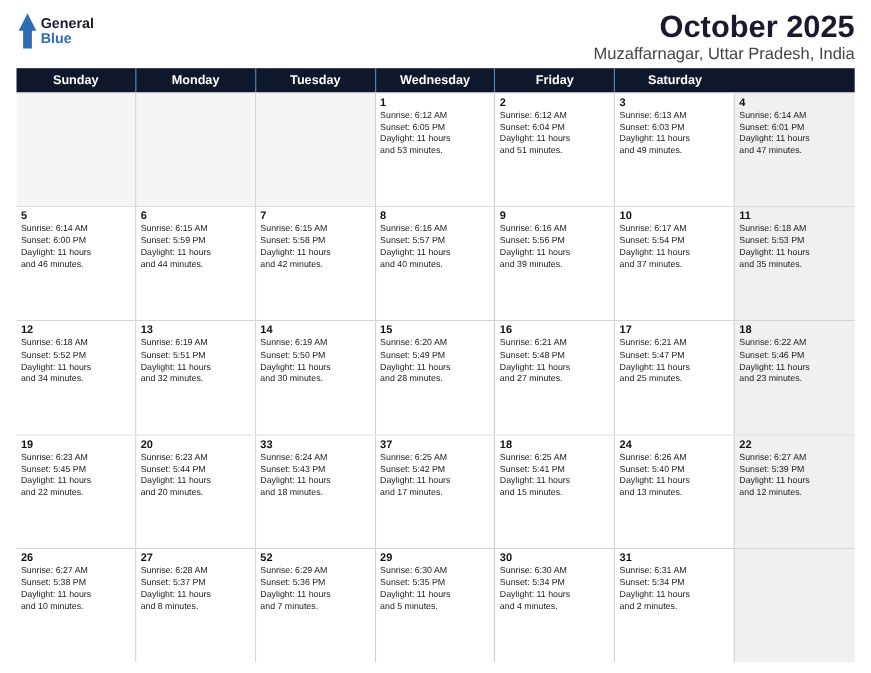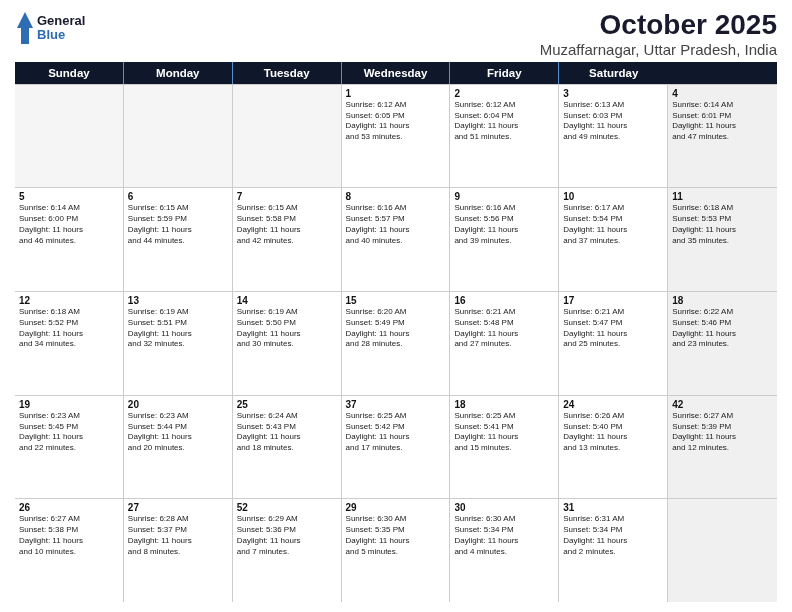--- a/index.html
+++ b/index.html
@@ -217,37 +217,37 @@
         <div class="cal-row">
           <div class="cal-cell">
             <div class="day-num">19</div>
             <div class="cell-text">Sunrise: 6:23 AM<br>Sunset: 5:45 PM<br>Daylight: 11 hours<br>and 22 minutes.</div>
           </div>
           <div class="cal-cell">
             <div class="day-num">20</div>
             <div class="cell-text">Sunrise: 6:23 AM<br>Sunset: 5:44 PM<br>Daylight: 11 hours<br>and 20 minutes.</div>
           </div>
           <div class="cal-cell">
-            <div class="day-num">25</div>
+            <div class="day-num">33</div>
             <div class="cell-text">Sunrise: 6:24 AM<br>Sunset: 5:43 PM<br>Daylight: 11 hours<br>and 18 minutes.</div>
           </div>
           <div class="cal-cell">
             <div class="day-num">37</div>
             <div class="cell-text">Sunrise: 6:25 AM<br>Sunset: 5:42 PM<br>Daylight: 11 hours<br>and 17 minutes.</div>
           </div>
           <div class="cal-cell">
             <div class="day-num">18</div>
             <div class="cell-text">Sunrise: 6:25 AM<br>Sunset: 5:41 PM<br>Daylight: 11 hours<br>and 15 minutes.</div>
           </div>
           <div class="cal-cell">
             <div class="day-num">24</div>
             <div class="cell-text">Sunrise: 6:26 AM<br>Sunset: 5:40 PM<br>Daylight: 11 hours<br>and 13 minutes.</div>
           </div>
           <div class="cal-cell shaded">
-            <div class="day-num">42</div>
+            <div class="day-num">22</div>
             <div class="cell-text">Sunrise: 6:27 AM<br>Sunset: 5:39 PM<br>Daylight: 11 hours<br>and 12 minutes.</div>
           </div>
         </div>
         <div class="cal-row">
           <div class="cal-cell">
             <div class="day-num">26</div>
             <div class="cell-text">Sunrise: 6:27 AM<br>Sunset: 5:38 PM<br>Daylight: 11 hours<br>and 10 minutes.</div>
           </div>
           <div class="cal-cell">
             <div class="day-num">27</div>

